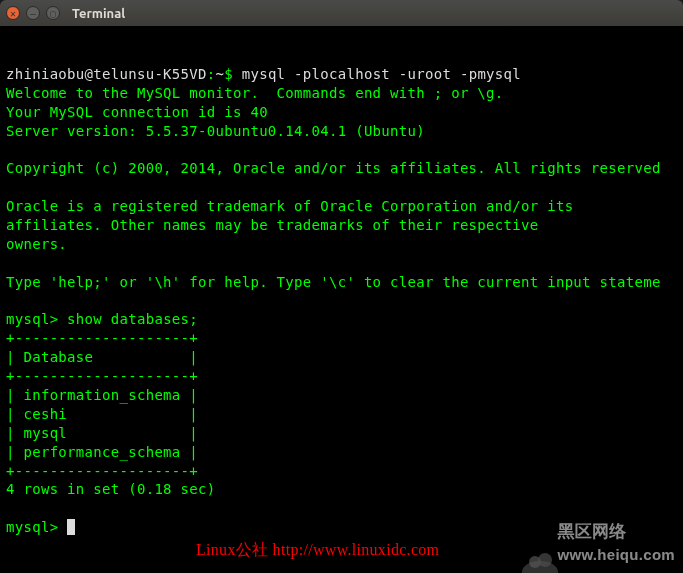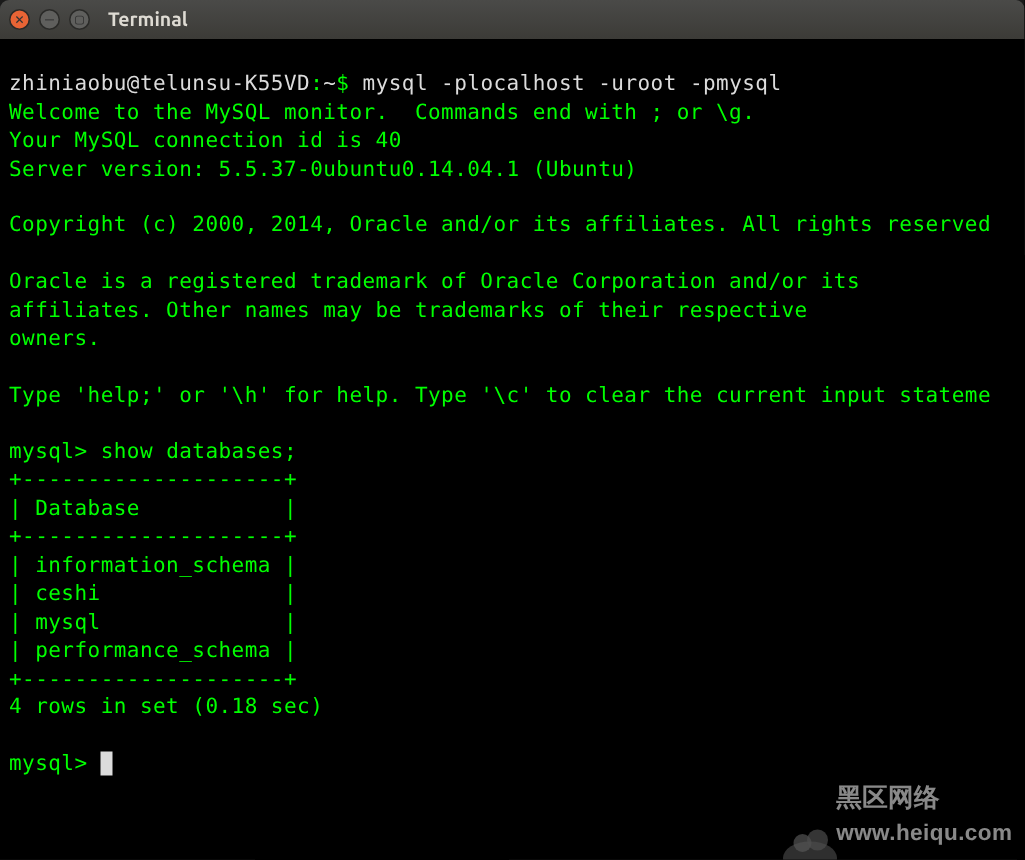--- a/index.html
+++ b/index.html
@@ -42,21 +42,21 @@
       font-size: 13px;
       margin-left: 12px;
       font-weight: bold;
       font-family: "Ubuntu", sans-serif;
     }
     .terminal {
       background: #000;
       color: #00ff00;
       font-size: 14px;
       line-height: 1.35;
-      padding: 2px 6px;
+      padding: 20px 6px;
       height: calc(100% - 26px);
       white-space: pre;
       font-family: "DejaVu Sans Mono", "Courier New", monospace;
       letter-spacing: 0.3px;
       position: relative;
     }
     .prompt-user { color: #dcdcdc; }
     .prompt-cmd { color: #dcdcdc; }
     .green { color: #00ff00; }
     .cursor {
@@ -125,20 +125,21 @@
 <span>| Database           |</span>
 <span>+--------------------+</span>
 <span>| information_schema |</span>
 <span>| ceshi              |</span>
 <span>| mysql              |</span>
 <span>| performance_schema |</span>
 <span>+--------------------+</span>
 <span>4 rows in set (0.18 sec)</span>
 
 <span>mysql&gt;</span> <span class="cursor"></span>
+<div class="watermark1">Linux公社 http://www.linuxidc.com</div>
 <div class="wm-logo">
   <svg viewBox="0 0 40 32">
         <ellipse cx="20" cy="20" rx="18" ry="11" fill="#888" opacity="0.7"></ellipse>
         <circle cx="15" cy="10" r="6" fill="#aaa" opacity="0.7"></circle>
         <circle cx="25" cy="8" r="7" fill="#999" opacity="0.7"></circle>
       </svg>
 </div>
 <div class="watermark2"><span>黑区网络</span><br><span style="font-size:15px">www.heiqu.com</span></div>
 </div>
 

